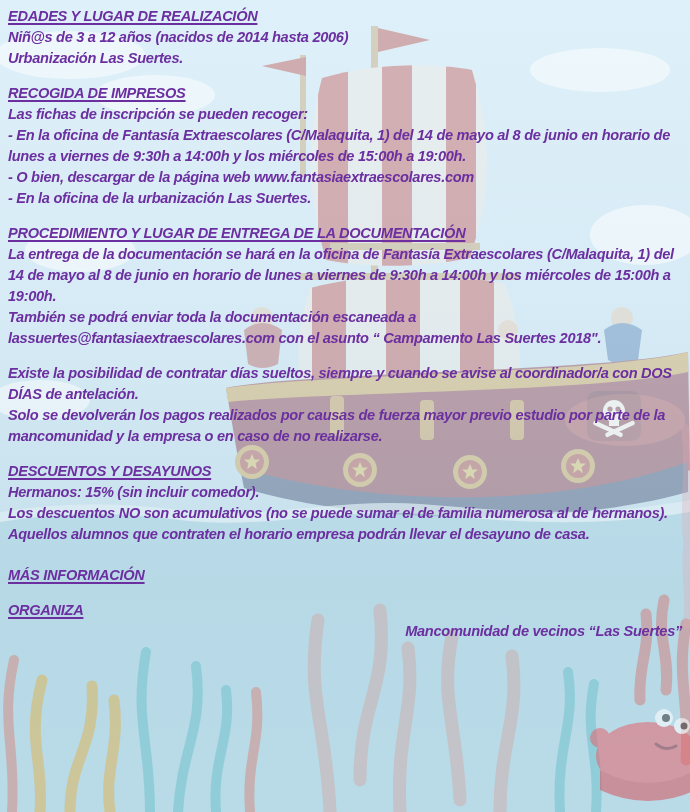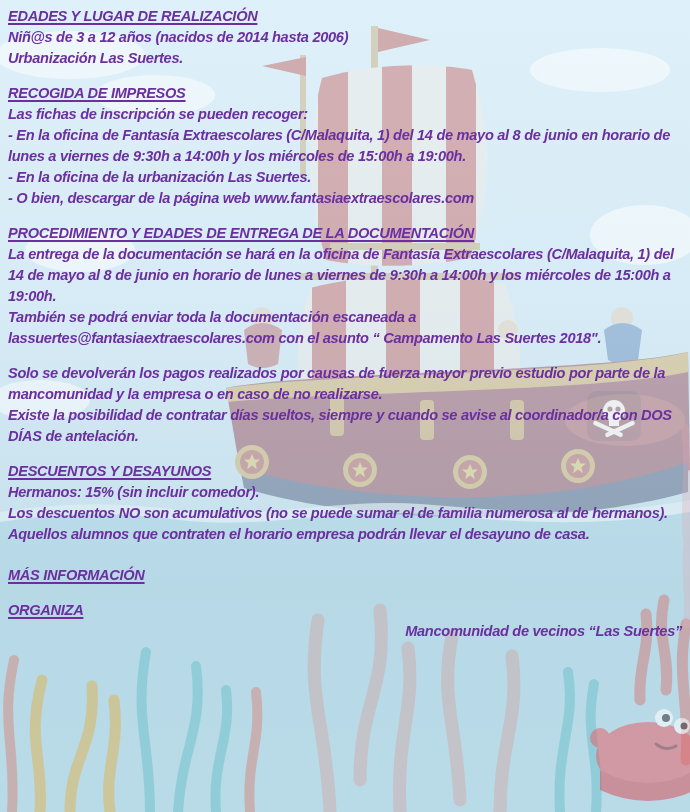--- a/index.html
+++ b/index.html
@@ -175,37 +175,37 @@
           <p class="para">Niñ@s de 3 a 12 años (nacidos de 2014 hasta 2006)</p>
           <p class="para">Urbanización Las Suertes.</p>
         </div>
       </section>
 
       <section class="section" data-section="recogida">
         <h2 class="heading">RECOGIDA DE IMPRESOS</h2>
         <div class="paras">
           <p class="para">Las fichas de inscripción se pueden recoger:</p>
           <p class="para">- En la oficina de Fantasía Extraescolares (C/Malaquita, 1) del 14 de mayo al 8 de junio en horario de lunes a viernes de 9:30h a 14:00h y los miércoles de 15:00h a 19:00h.</p>
+          <p class="para">- O bien, descargar de la página web www.fantasiaextraescolares.com</p>
           <p class="para">- En la oficina de la urbanización Las Suertes.</p>
-          <p class="para">- O bien, descargar de la página web www.fantasiaextraescolares.com</p>
         </div>
       </section>
 
       <section class="section" data-section="procedimiento">
-        <h2 class="heading">PROCEDIMIENTO Y EDADES DE ENTREGA DE LA DOCUMENTACIÓN</h2>
+        <h2 class="heading">PROCEDIMIENTO Y LUGAR DE ENTREGA DE LA DOCUMENTACIÓN</h2>
         <div class="paras">
           <p class="para">La entrega de la documentación se hará en la oficina de Fantasía Extraescolares (C/Malaquita, 1) del 14 de mayo al 8 de junio en horario de lunes a viernes de 9:30h a 14:00h y los miércoles de 15:00h a 19:00h.</p>
           <p class="para">También se podrá enviar toda la documentación escaneada a lassuertes@fantasiaextraescolares.com con el asunto “ Campamento Las Suertes 2018".</p>
         </div>
       </section>
 
       <section class="section" data-section="dias-sueltos">
         <div class="paras">
+          <p class="para">Existe la posibilidad de contratar días sueltos, siempre y cuando se avise al coordinador/a con DOS DÍAS de antelación.</p>
           <p class="para">Solo se devolverán los pagos realizados por causas de fuerza mayor previo estudio por parte de la mancomunidad y la empresa o en caso de no realizarse.</p>
-          <p class="para">Existe la posibilidad de contratar días sueltos, siempre y cuando se avise al coordinador/a con DOS DÍAS de antelación.</p>
         </div>
       </section>
 
       <section class="section" data-section="descuentos">
         <h2 class="heading">DESCUENTOS Y DESAYUNOS</h2>
         <div class="paras">
           <p class="para">Hermanos: 15% (sin incluir comedor).</p>
           <p class="para">Los descuentos NO son acumulativos (no se puede sumar el de familia numerosa al de hermanos).</p>
           <p class="para">Aquellos alumnos que contraten el horario empresa podrán llevar el desayuno de casa.</p>
         </div>

